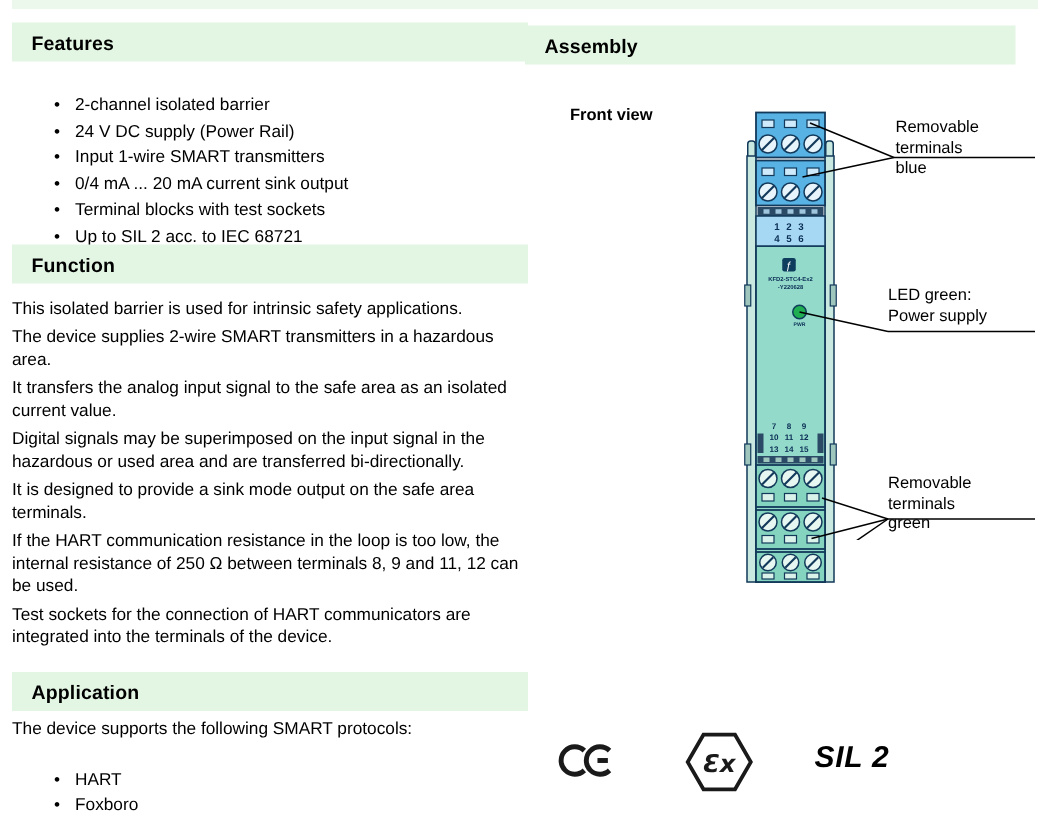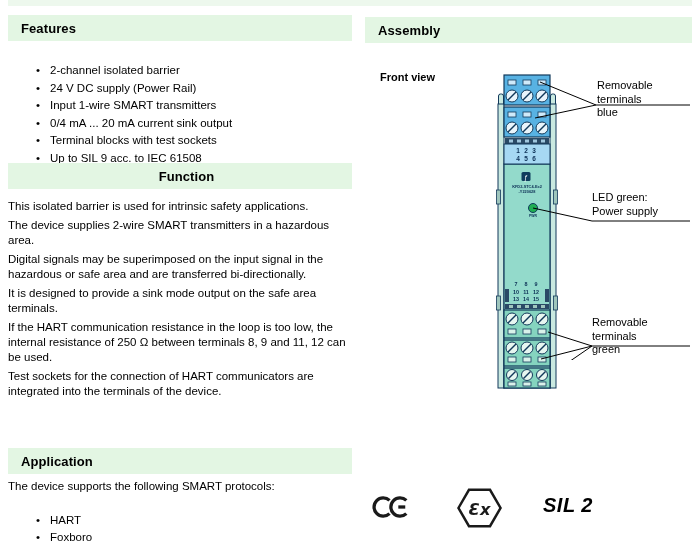--- a/index.html
+++ b/index.html
@@ -7,21 +7,21 @@
     width:698px;height:547px;position:relative;background:#ffffff;
     font-family:"Liberation Sans", sans-serif;color:#000;overflow:hidden;
   }
   .topstrip{position:absolute;left:8px;top:0;width:684px;height:6px;background:#edf8ed;}
   .bar{
     position:absolute;height:26px;background:#e3f6e3;
     display:flex;align-items:center;box-sizing:border-box;padding-left:13px;
     font-weight:bold;font-size:13px;letter-spacing:.1px;
   }
   .bar-left{left:8px;width:344px;}
-  .bar-right{left:365px;width:327px;align-items:center;}
+  .bar-right{left:350px;width:327px;align-items:center;}
   .list{position:absolute;left:8px;margin:16px;padding:0;list-style:none;width:348px;}
   .list li{position:relative;padding-left:26px;font-size:11.5px;line-height:17.5px;}
   .list li::before{content:"•";position:absolute;left:12px;}
   .app-list li{line-height:16.5px;}
   .body-text{position:absolute;left:8px;width:350px;font-size:11.5px;line-height:15px;}
   .body-text p{margin:0 0 4px 0;}
   .front-view{position:absolute;left:368px;top:71px;font-size:11px;font-weight:bold;margin-left:12px;}
   .callout{position:absolute;font-size:11px;line-height:13.5px;width:100px;}
   .sil-badge{position:absolute;left:543px;top:494px;font-size:20px;font-weight:bold;font-style:italic;letter-spacing:.5px;}
   svg{position:absolute;}
@@ -36,32 +36,33 @@
   <span>Features</span>
 </div>
 
 <ul class="list" style="top:46px;">
 
 <li>2-channel isolated barrier</li>
     <li>24 V DC supply (Power Rail)</li>
     <li>Input 1-wire SMART transmitters</li>
     <li>0/4 mA ... 20 mA current sink output</li>
     <li>Terminal blocks with test sockets</li>
-    <li>Up to SIL 9 acc. to IEC 61508</li>
+    <li>Up to SIL 2 acc. to IEC 68721</li>
   </ul>
 
-<div class="bar bar-left" style="top:163px;justify-content:center;">
+<div class="bar bar-left" style="top:163px;">
   <span>Function</span>
 </div>
 
 <div class="body-text" style="top:199px;">
 
 <p>This isolated barrier is used for intrinsic safety applications.</p>
     <p>The device supplies 2-wire SMART transmitters in a hazardous area.</p>
-    <p>Digital signals may be superimposed on the input signal in the hazardous or safe area and are transferred bi-directionally.</p>
+    <p>It transfers the analog input signal to the safe area as an isolated current value.</p>
+    <p>Digital signals may be superimposed on the input signal in the hazardous or used area and are transferred bi-directionally.</p>
     <p>It is designed to provide a sink mode output on the safe area terminals.</p>
     <p>If the HART communication resistance in the loop is too low, the internal resistance of 250 Ω between terminals 8, 9 and 11, 12 can be used.</p>
     <p>Test sockets for the connection of HART communicators are integrated into the terminals of the device.</p>
   </div>
 
 <div class="bar bar-left" style="top:448px;">
   <span>Application</span>
 </div>
 
 <div class="body-text" style="top:479px;">

